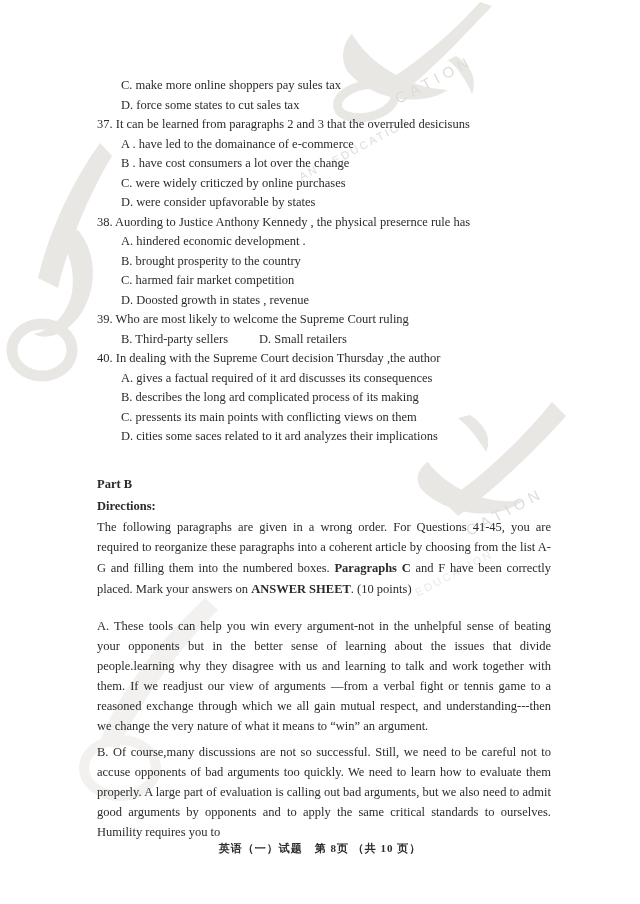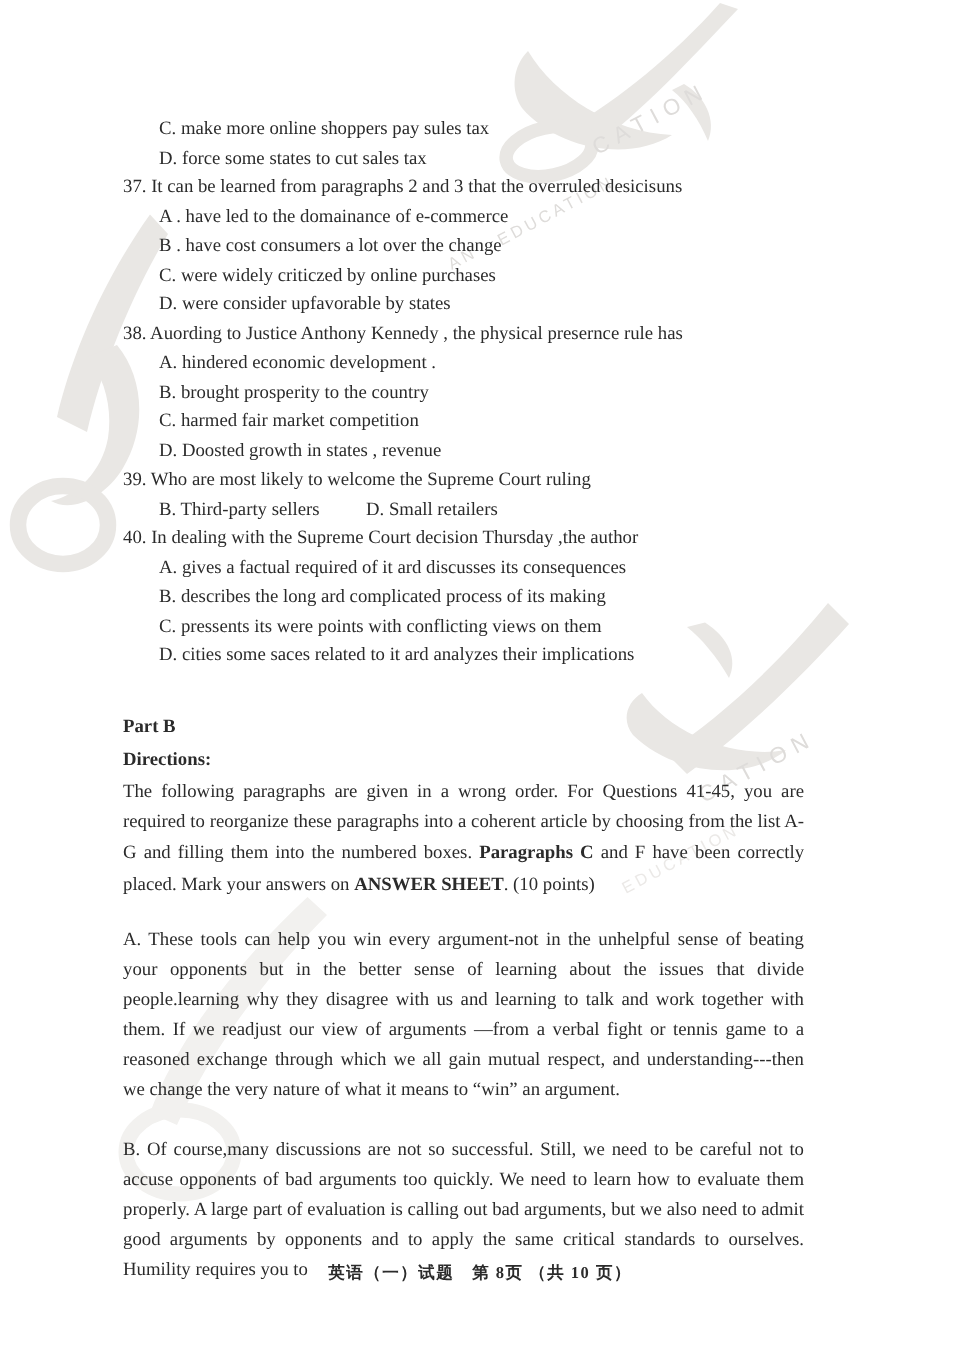--- a/index.html
+++ b/index.html
@@ -21,35 +21,35 @@
     white-space:nowrap;
     user-select:none;
   }
   .wm-cation-tr   { left:392px; top:92px;  font-size:15px; letter-spacing:5px; transform:rotate(-28deg); }
   .wm-education-tr{ left:330px; top:156px; font-size:11px; letter-spacing:2.5px; transform:rotate(-28deg); }
   .wm-an-tr       { left:297px; top:172px; font-size:11px; letter-spacing:2.5px; transform:rotate(-28deg); }
   .wm-cation-mr   { left:463px; top:524px; font-size:15px; letter-spacing:5px; transform:rotate(-28deg); }
   .wm-education-mr{ left:413px; top:588px; font-size:11px; letter-spacing:2.5px; transform:rotate(-28deg); }
 
   .content {
-    position:absolute; left:82px; top:76px; width:454px;
+    position:absolute; left:97px; top:76px; width:454px;
     z-index:1; font-size:12.5px;
   }
   .qline { line-height:19.5px; white-space:nowrap; }
   .qline.opt { padding-left:24px; }
   .optrow { display:flex; line-height:19.5px; padding-left:24px; }
   .optrow .c1 { width:138px; }
 
   .partb-title { margin-top:26px; font-weight:bold; line-height:22px; }
   .dir-label   { font-weight:bold; line-height:22px; }
   .dir-text    { text-align:justify; line-height:20.8px; }
   .dir-text .b { font-weight:bold;margin-top:44px; }
   .para        { text-align:justify; line-height:20px; }
   .para-a      { margin-top:16px; }
-  .para-b      { margin-top:20px; }
+  .para-b      { margin-top:6px; }
 
   .footer {
     position:absolute; left:0; top:841px; width:100%;
     text-align:center; z-index:1;
     font-size:11px; font-weight:bold;
     font-family:"Liberation Serif", serif;
     letter-spacing:1px;
   }
 </style>
 </head>
@@ -115,21 +115,21 @@
 
     <div class="qline">39. Who are most likely to welcome the Supreme Court ruling</div>
     <div class="optrow">
       <span class="c1">B. Third-party sellers</span>
       <span>D. Small retailers</span>
     </div>
 
     <div class="qline">40. In dealing with the Supreme Court decision Thursday ,the author</div>
     <div class="qline opt">A. gives a factual required of it ard discusses its consequences</div>
     <div class="qline opt">B. describes the long ard complicated process of its making</div>
-    <div class="qline opt">C. pressents its were points with conflicting views on them</div>
+    <div class="qline opt">C. pressents its main points with conflicting views on them</div>
     <div class="qline opt">D. cities some saces related to it ard analyzes their implications</div>
 
     <div class="partb-title">Part B</div>
     <div class="dir-label">Directions:</div>
     <p class="dir-text"><span>The following paragraphs are given in a wrong order. For Questions 41-45, you are required to reorganize these paragraphs into a coherent article by choosing from the list A-G and filling them into the numbered boxes. </span><span class="b">Paragraphs C</span><span> and F have been correctly placed. Mark your answers on </span><span class="b">ANSWER SHEET</span><span>. (10 points)</span></p>
 
     <p class="para para-a">A. These tools can help you win every argument-not in the unhelpful sense of beating your opponents but in the better sense of learning about the issues that divide people.learning why they disagree with us and learning to talk and work together with them. If we readjust our view of arguments —from a verbal fight or tennis game to a reasoned exchange through which we all gain mutual respect, and understanding---then we change the very nature of what it means to “win” an argument.</p>
     <p class="para para-b">B. Of course,many discussions are not so successful. Still, we need to be careful not to accuse opponents of bad arguments too quickly. We need to learn how to evaluate them properly. A large part of evaluation is calling out bad arguments, but we also need to admit good arguments by opponents and to apply the same critical standards to ourselves. Humility requires you to</p>
 
   </main>

